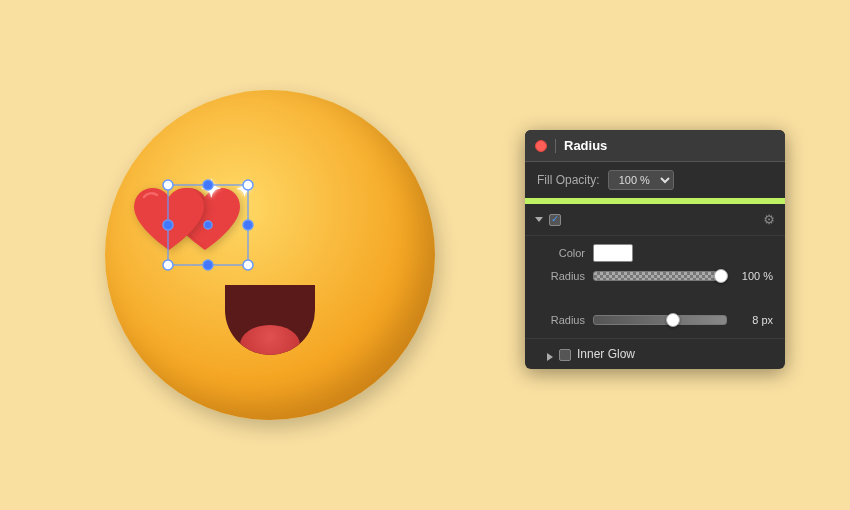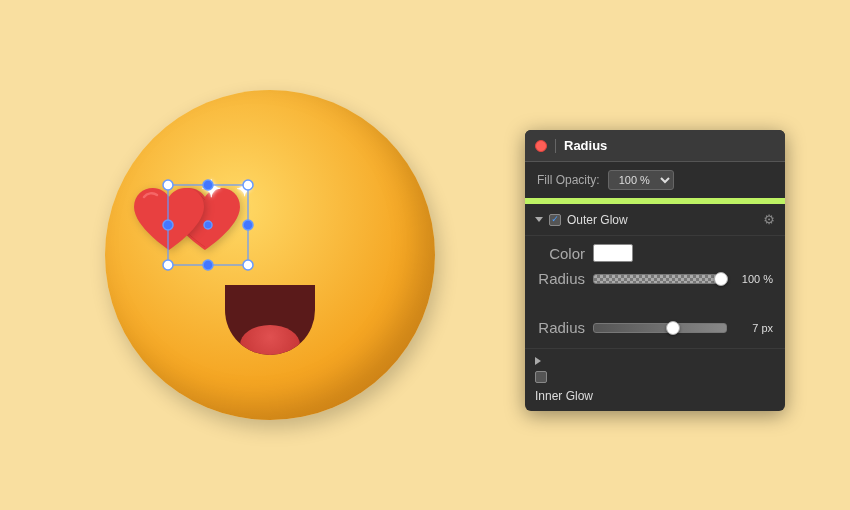--- a/index.html
+++ b/index.html
@@ -265,21 +265,21 @@
       gap: 8px;
     }
 
     .effect-row:last-child {
       margin-bottom: 0;
       margin-top: 32px;
     }
 
     .effect-prop-label {
       color: #aaa;
-      font-size: 15px;
+      font-size: 11px;
       width: 48px;
       text-align: right;
       flex-shrink: 0;
     }
 
     
     .color-swatch {
       width: 40px;
       height: 18px;
       background: #ffffff;
@@ -345,24 +345,23 @@
       color: #ddd;
       font-size: 11px;
       width: 38px;
       text-align: right;
       flex-shrink: 0;
     }
 
     
     .inner-section-row {
       display: flex;
-      align-items: flex-start;
-      padding: 8px 10px;
+      align-items: flex-end;
+      padding: 8px 22px;
       gap: 6px;
-      flex-direction: column;
     }
 
     
     .checkered {
       background-image:
         linear-gradient(45deg, #777 25%, transparent 25%),
         linear-gradient(-45deg, #777 25%, transparent 25%),
         linear-gradient(45deg, transparent 75%, #777 75%),
         linear-gradient(-45deg, transparent 75%, #777 75%);
       background-size: 6px 6px;
@@ -442,21 +441,20 @@
     <select class="fill-opacity-select">
       <option>100 %</option>
     </select>
   </div>
 
   <div class="section-row">
     <div class="triangle-btn triangle-down"></div>
     <div class="section-checkbox checked">
       <span class="check-mark">✓</span>
     </div>
-    <span class="section-label">Outer Glow</span>
     <span class="gear-btn">⚙</span>
   </div>
 
   <div class="effect-content">
 
     <div class="effect-row">
       <span class="effect-prop-label">Color</span>
       <div class="color-swatch"></div>
     </div>
 
@@ -470,21 +468,21 @@
       <span class="effect-value">100 %</span>
     </div>
 
     <div class="effect-row">
       <span class="effect-prop-label">Radius</span>
       <div class="slider-container">
         <div class="slider-track radius-track">
           <div class="slider-thumb radius-thumb"></div>
         </div>
       </div>
-      <span class="effect-value">7 px</span>
+      <span class="effect-value">8 px</span>
     </div>
 
   </div>
 
   <div class="inner-section-row">
     <div class="triangle-btn triangle-right"></div>
     <div class="section-checkbox"></div>
     <span class="section-label">Inner Glow</span>
   </div>
 

